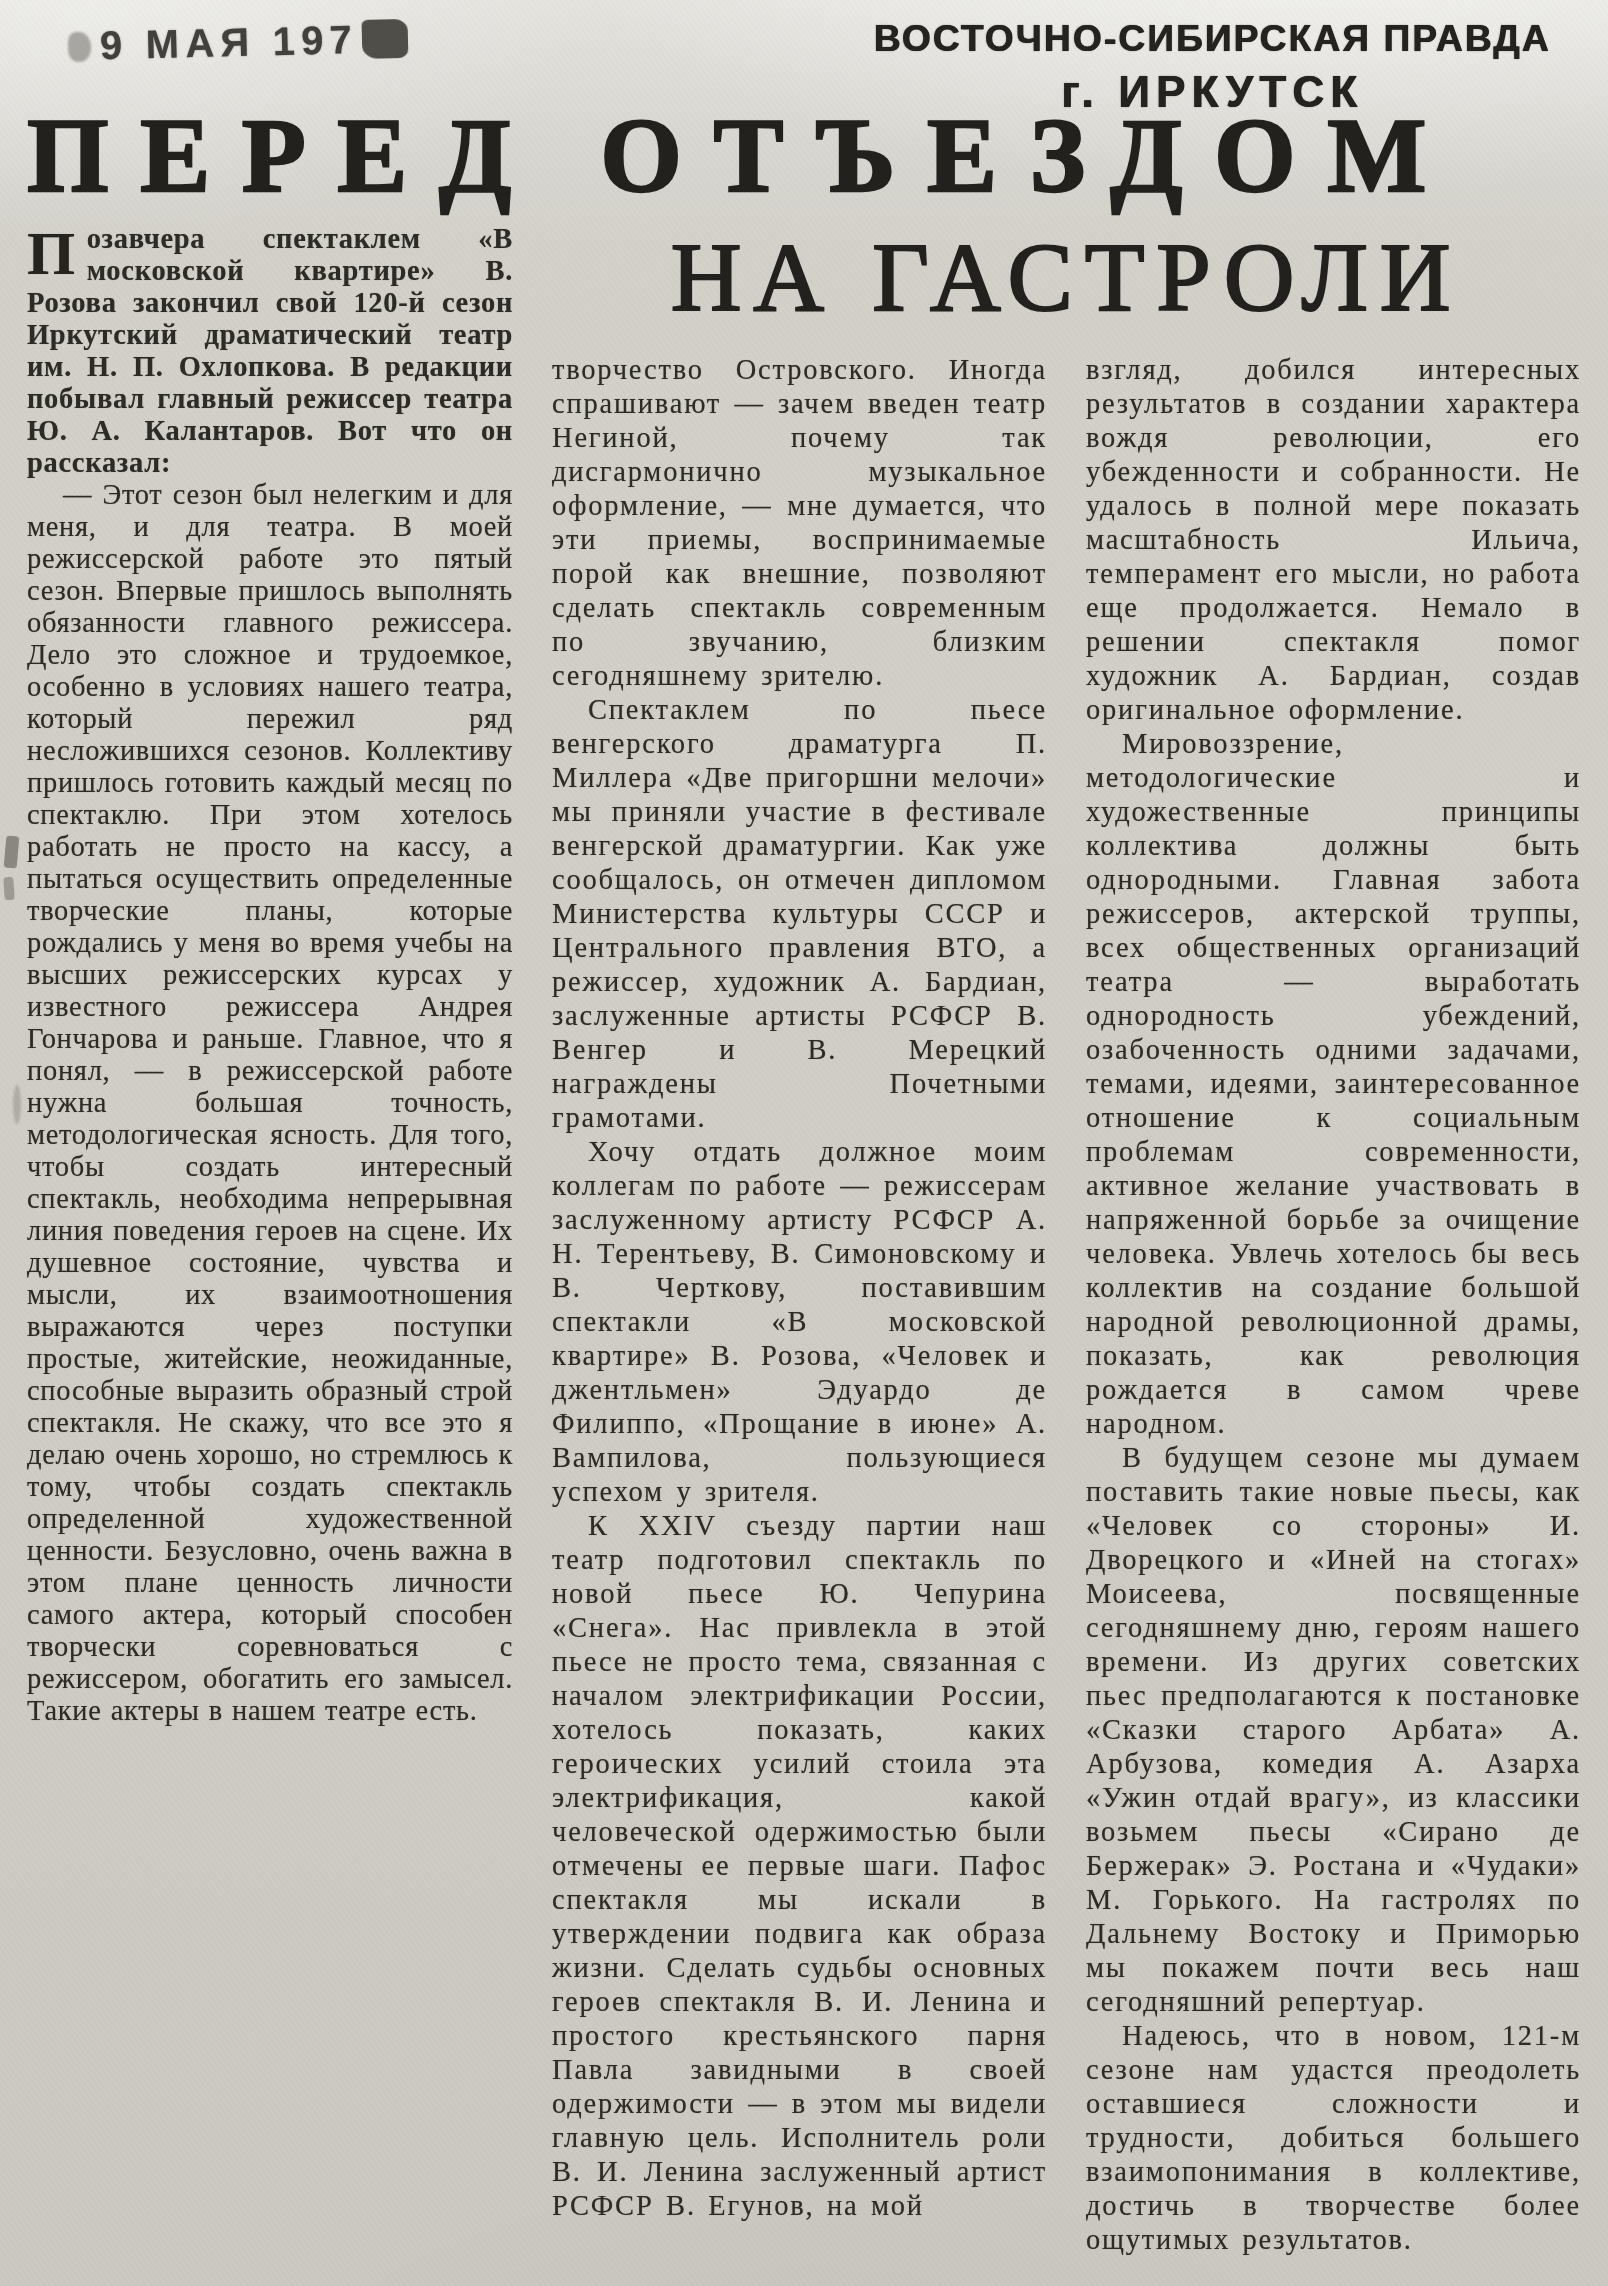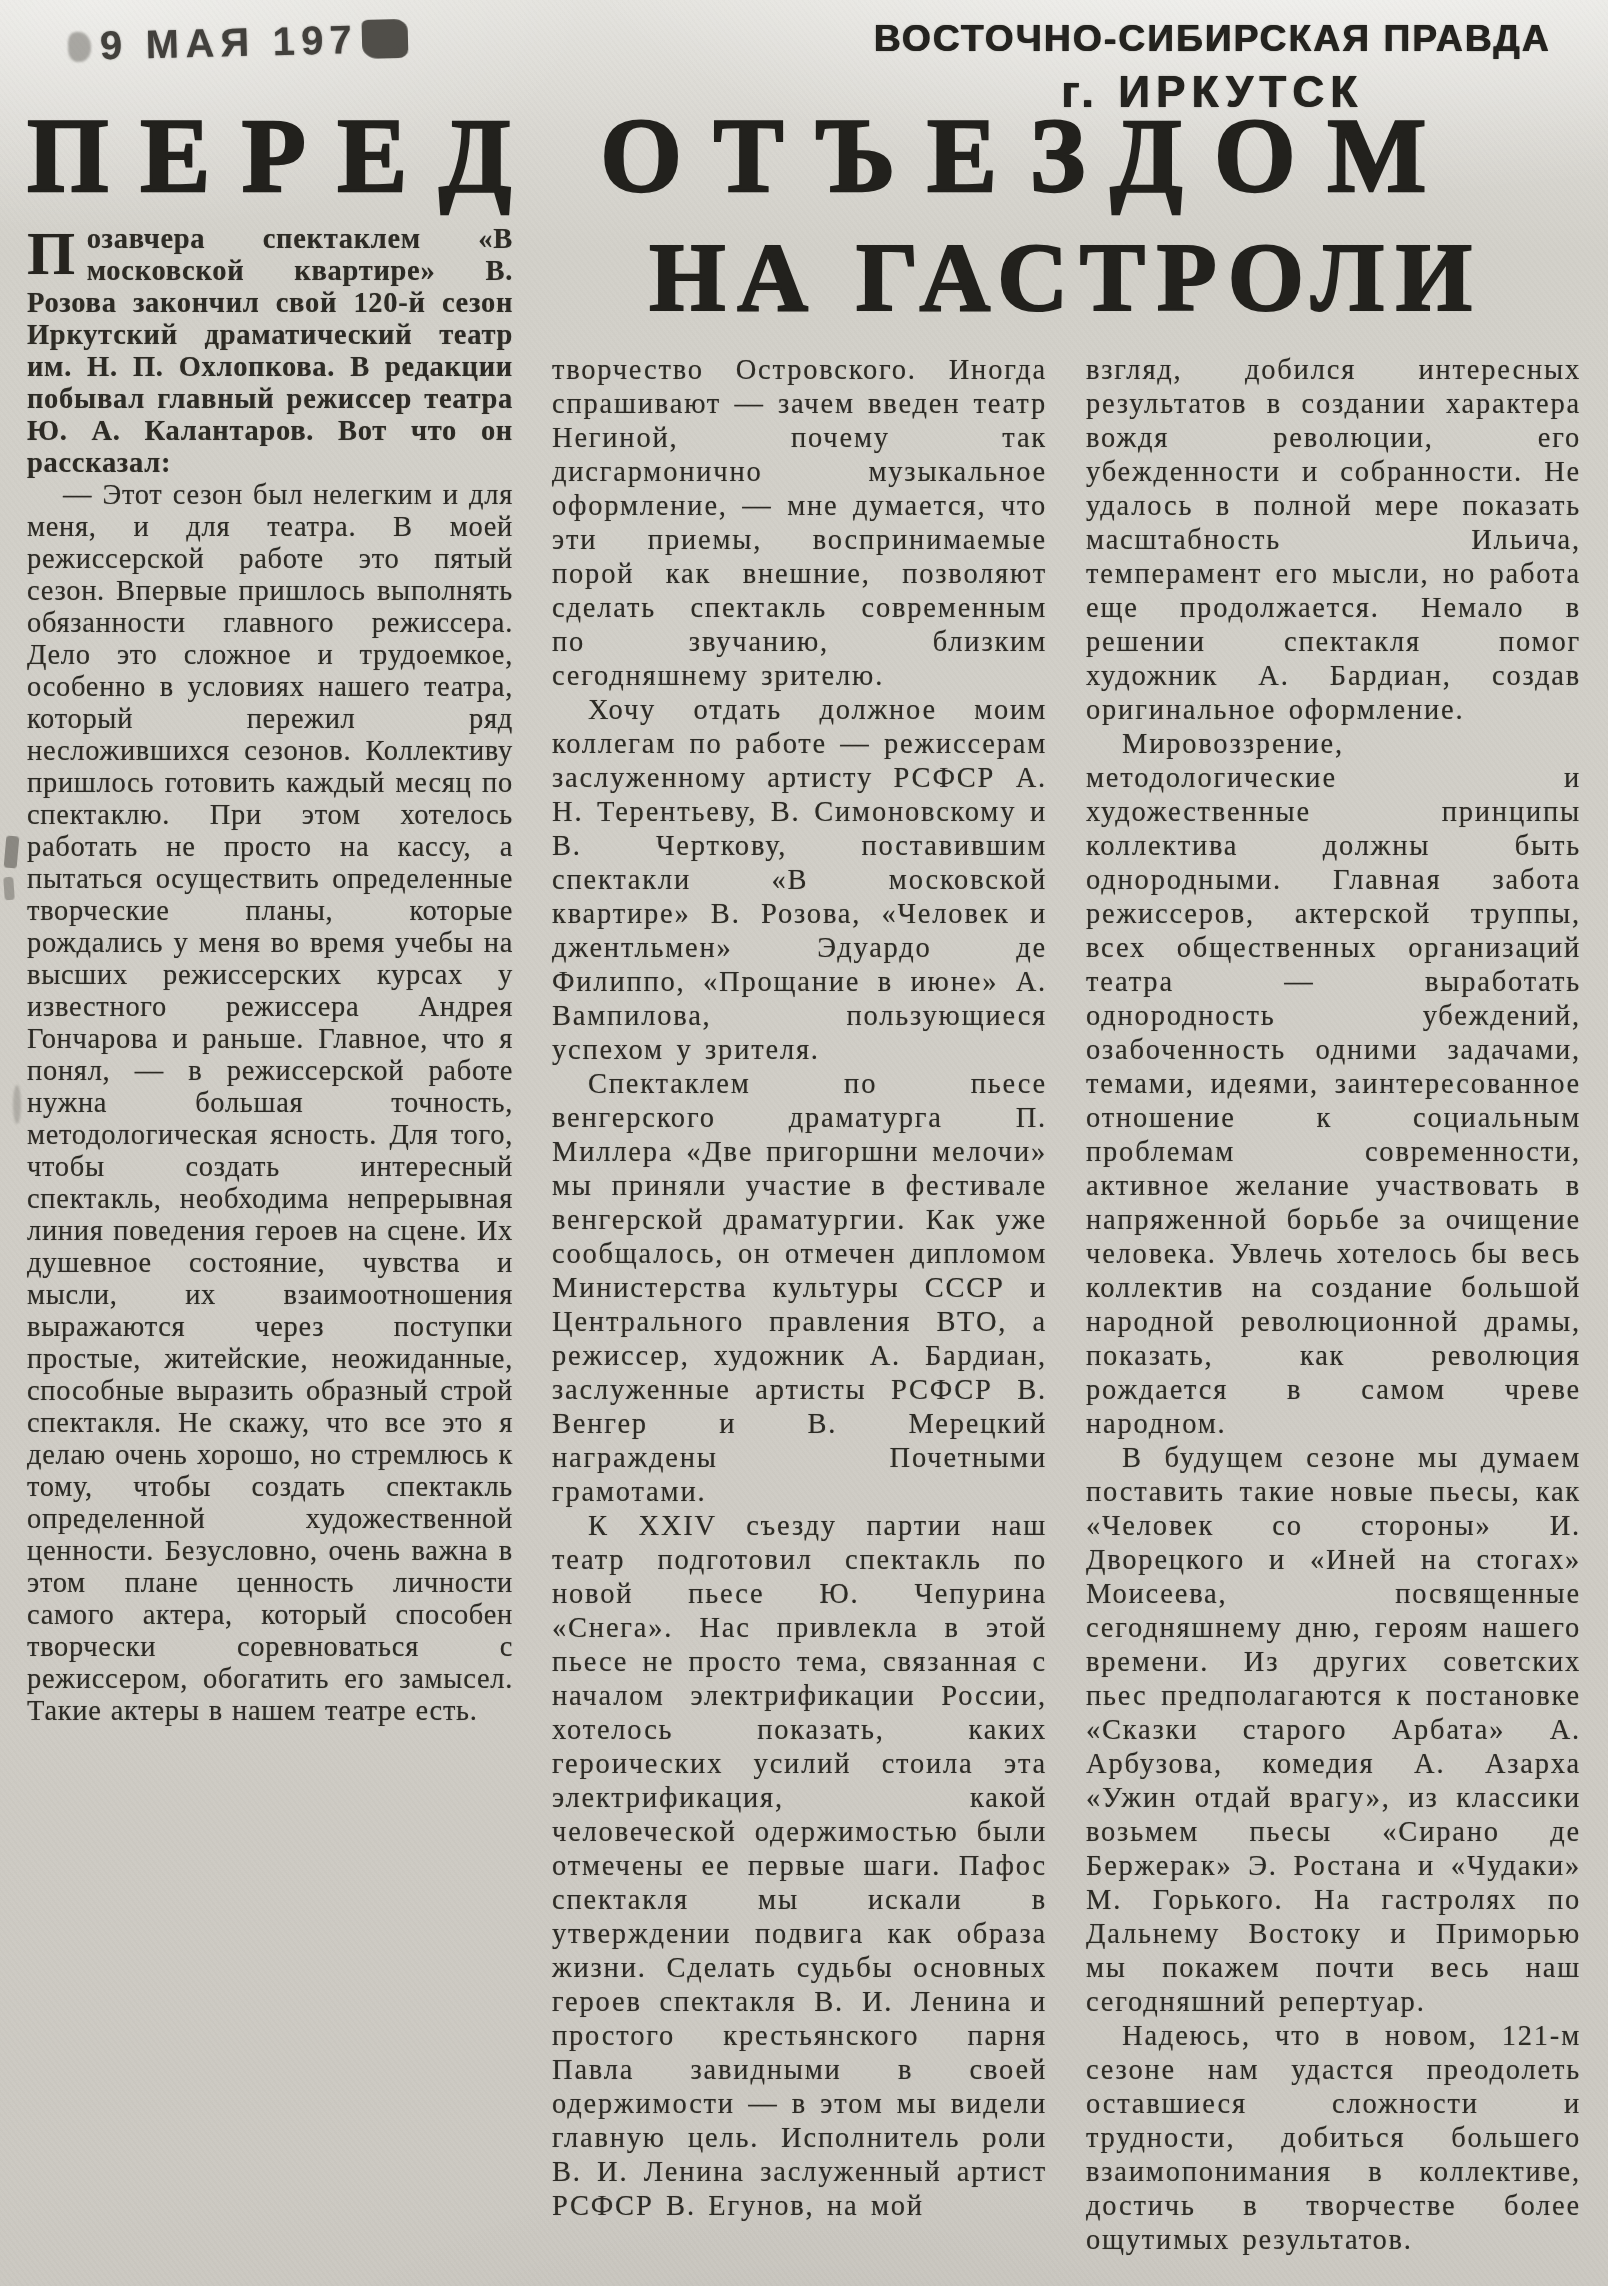--- a/index.html
+++ b/index.html
@@ -42,21 +42,21 @@
   .headline1 {
     font-family:"Liberation Serif", serif;
     font-weight:700; font-size:105px; line-height:1.02;
     letter-spacing:.30em; white-space:nowrap; text-align:left;
     color:#22211d; -webkit-text-stroke:2.3px #22211d;
     text-shadow:0 0 1.8px rgba(30,29,25,.35);
     margin:1.8px 0 14.3px 0;
   }
   .headline2 {
     font-family:"Liberation Serif", serif;
-    font-weight:700; font-size:98px; line-height:1.0;
+    font-weight:400; font-size:98px; line-height:1.0;
     letter-spacing:.12em; white-space:nowrap; text-align:center;
     color:#22211d; -webkit-text-stroke:2.1px #22211d;
     text-shadow:0 0 1.8px rgba(30,29,25,.35);
     margin:5.3px 0 27px 0;
   }
 
   
   .article { display:flex; gap:39px; align-items:flex-start; }
   .col-left { flex:0 0 486px; }
   .right-wrap { flex:1; min-width:0; }
@@ -112,22 +112,22 @@
       <div>
           <p class="para">— Этот сезон был нелегким и для меня, и для театра. В моей режиссерской работе это пятый сезон. Впервые пришлось выполнять обязанности главного режиссера. Дело это сложное и трудоемкое, особенно в условиях нашего театра, который пережил ряд несложившихся сезонов. Коллективу пришлось готовить каждый месяц по спектаклю. При этом хотелось работать не просто на кассу, а пытаться осуществить определенные творческие планы, которые рождались у меня во время учебы на высших режиссерских курсах у известного режиссера Андрея Гончарова и раньше. Главное, что я понял, — в режиссерской работе нужна большая точность, методологическая ясность. Для того, чтобы создать интересный спектакль, необходима непрерывная линия поведения героев на сцене. Их душевное состояние, чувства и мысли, их взаимоотношения выражаются через поступки простые, житейские, неожиданные, способные выразить образный строй спектакля. Не скажу, что все это я делаю очень хорошо, но стремлюсь к тому, чтобы создать спектакль определенной художественной ценности. Безусловно, очень важна в этом плане ценность личности самого актера, который способен творчески соревноваться с режиссером, обогатить его замысел. Такие актеры в нашем театре есть.</p>
         </div>
     </section>
 
     <section class="right-wrap">
       <h2 class="headline2">НА ГАСТРОЛИ</h2>
       <div class="two-cols">
         <div class="col">
             <p class="para no-indent">творчество Островского. Иногда спрашивают — зачем введен театр Негиной, почему так дисгармонично музыкальное оформление, — мне думается, что эти приемы, воспринимаемые порой как внешние, позволяют сделать спектакль современным по звучанию, близким сегодняшнему зрителю.</p>
+            <p class="para">Спектаклем по пьесе венгерского драматурга П. Миллера «Две пригоршни мелочи» мы приняли участие в фестивале венгерской драматургии. Как уже сообщалось, он отмечен дипломом Министерства культуры СССР и Центрального правления ВТО, а режиссер, художник А. Бардиан, заслуженные артисты РСФСР В. Венгер и В. Мерецкий награждены Почетными грамотами.</p>
             <p class="para">Хочу отдать должное моим коллегам по работе — режиссерам заслуженному артисту РСФСР А. Н. Терентьеву, В. Симоновскому и В. Черткову, поставившим спектакли «В московской квартире» В. Розова, «Человек и джентльмен» Эдуардо де Филиппо, «Прощание в июне» А. Вампилова, пользующиеся успехом у зрителя.</p>
-            <p class="para">Спектаклем по пьесе венгерского драматурга П. Миллера «Две пригоршни мелочи» мы приняли участие в фестивале венгерской драматургии. Как уже сообщалось, он отмечен дипломом Министерства культуры СССР и Центрального правления ВТО, а режиссер, художник А. Бардиан, заслуженные артисты РСФСР В. Венгер и В. Мерецкий награждены Почетными грамотами.</p>
             <p class="para">К XXIV съезду партии наш театр подготовил спектакль по новой пьесе Ю. Чепурина «Снега». Нас привлекла в этой пьесе не просто тема, связанная с началом электрификации России, хотелось показать, каких героических усилий стоила эта электрификация, какой человеческой одержимостью были отмечены ее первые шаги. Пафос спектакля мы искали в утверждении подвига как образа жизни. Сделать судьбы основных героев спектакля В. И. Ленина и простого крестьянского парня Павла завидными в своей одержимости — в этом мы видели главную цель. Исполнитель роли В. И. Ленина заслуженный артист РСФСР В. Егунов, на мой</p>
           </div>
         <div class="col">
             <p class="para no-indent">взгляд, добился интересных результатов в создании характера вождя революции, его убежденности и собранности. Не удалось в полной мере показать масштабность Ильича, темперамент его мысли, но работа еще продолжается. Немало в решении спектакля помог художник А. Бардиан, создав оригинальное оформление.</p>
             <p class="para">Мировоззрение, методологические и художественные принципы коллектива должны быть однородными. Главная забота режиссеров, актерской труппы, всех общественных организаций театра — выработать однородность убеждений, озабоченность одними задачами, темами, идеями, заинтересованное отношение к социальным проблемам современности, активное желание участвовать в напряженной борьбе за очищение человека. Увлечь хотелось бы весь коллектив на создание большой народной революционной драмы, показать, как революция рождается в самом чреве народном.</p>
             <p class="para">В будущем сезоне мы думаем поставить такие новые пьесы, как «Человек со стороны» И. Дворецкого и «Иней на стогах» Моисеева, посвященные сегодняшнему дню, героям нашего времени. Из других советских пьес предполагаются к постановке «Сказки старого Арбата» А. Арбузова, комедия А. Азарха «Ужин отдай врагу», из классики возьмем пьесы «Сирано де Бержерак» Э. Ростана и «Чудаки» М. Горького. На гастролях по Дальнему Востоку и Приморью мы покажем почти весь наш сегодняшний репертуар.</p>
             <p class="para">Надеюсь, что в новом, 121-м сезоне нам удастся преодолеть оставшиеся сложности и трудности, добиться большего взаимопонимания в коллективе, достичь в творчестве более ощутимых результатов.</p>
           </div>
       </div>
     </section>

